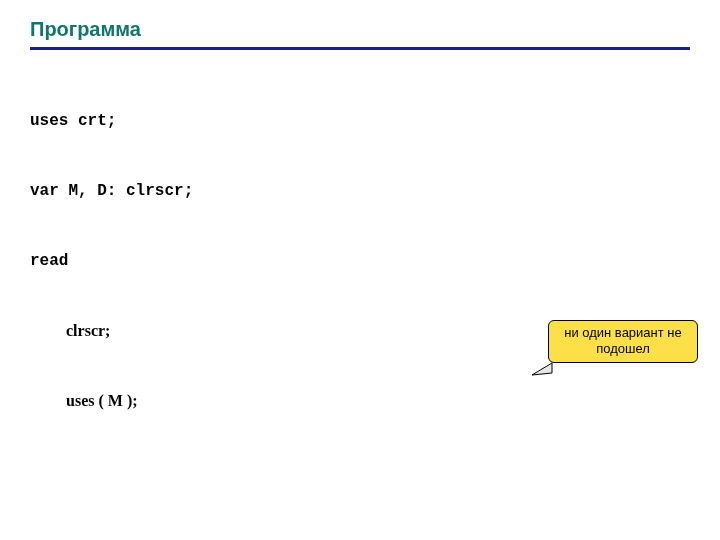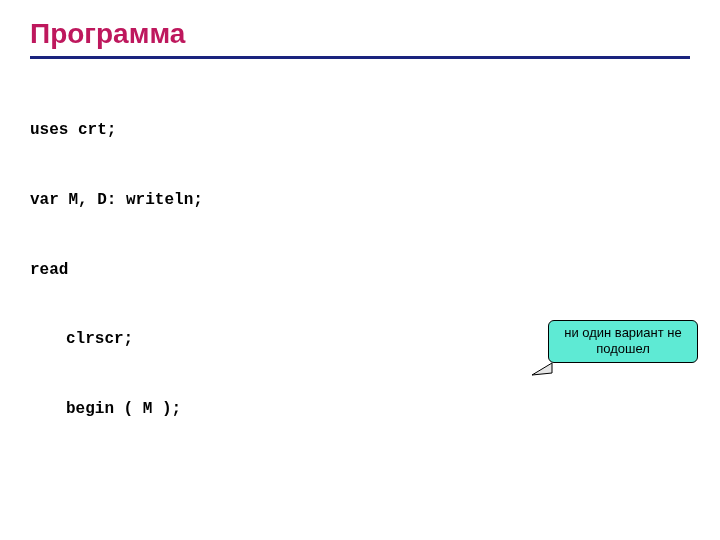--- a/index.html
+++ b/index.html
@@ -9,50 +9,50 @@
     font-family: Arial, Helvetica, sans-serif;
     width: 720px;
     height: 540px;
     position: relative;
     overflow: hidden;
   }
   .slide {
     padding: 18px 30px 0 30px;
   }
   .title {
-    font-size: 28px;
+    font-size: 20px;
     font-weight: bold;
-    color: #be185d;
+    color: #0f766e;
     margin: 0 0 6px 0;
   }
   .hr {
     border: none;
     border-top: 3px solid #1a237e;
     margin: 0 0 14px 0;
   }
   .code {
     font-family: "Courier New", Courier, monospace;
     font-size: 16px;
     font-weight: bold;
     color: #000;
     line-height: 1.45;
     white-space: pre;
   }
   .code-row {
     white-space: pre;
   }
-  .indent1 { padding-left: 36px; }
+  .indent1 { padding-left: 36px; font-family: Liberation Serif, serif; }
   .callout {
     position: absolute;
     right: 22px;
     top: 320px;
     width: 150px;
   }
   .callout-body {
-    background: #5eead4;
+    background: #fde047;
     border: 1px solid #000;
     border-radius: 6px;
     padding: 4px 8px;
     font-size: 13px;
     text-align: center;
     line-height: 1.25;
     position: relative;
     z-index: 2;
   }
   .callout-tail {
@@ -69,24 +69,24 @@
 </style>
 </head>
 <body>
 
 <div class="slide">
   <div class="title">Программа</div>
   <hr class="hr">
 
   <div class="code">
     <div class="code-row">uses crt;</div>
-    <div class="code-row">var M, D: writeln;</div>
+    <div class="code-row">var M, D: clrscr;</div>
     <div class="code-row">read</div>
     <div class="code-row indent1">clrscr;</div>
-    <div class="code-row indent1">begin ( M );</div>
+    <div class="code-row indent1">uses ( M );</div>
 
     
 
     
     
     
     
     
     
   </div>

